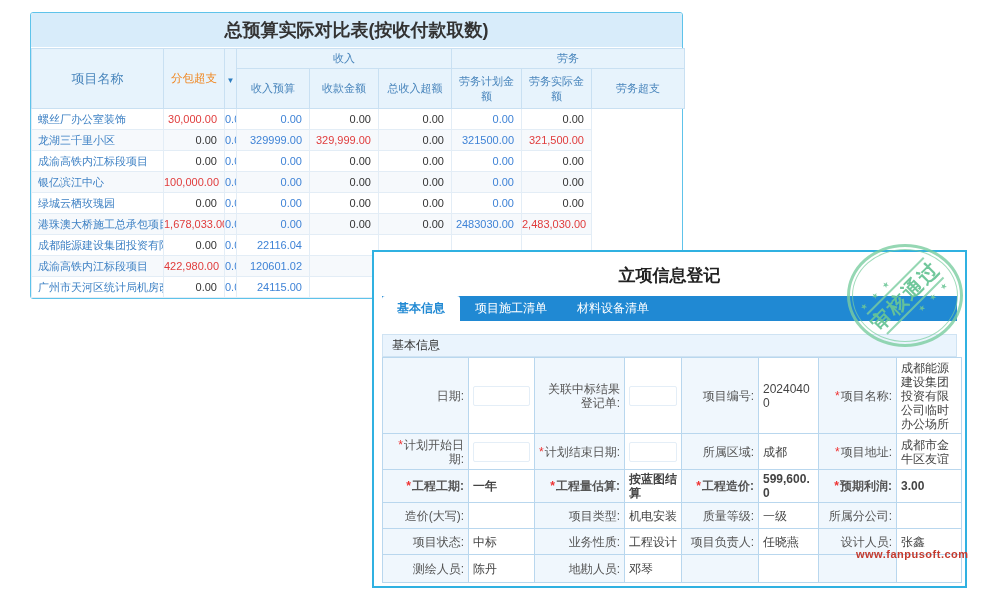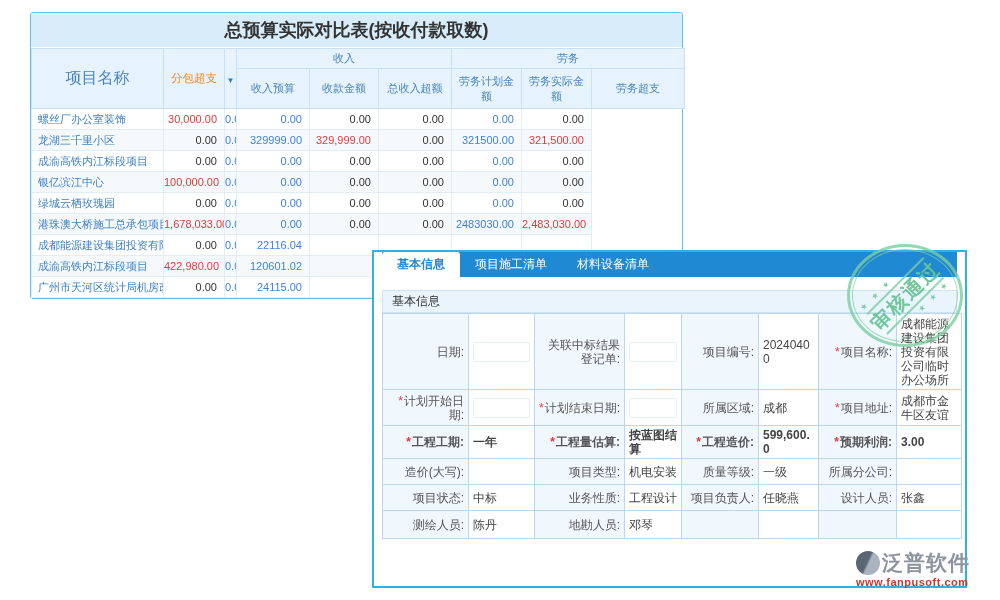--- a/index.html
+++ b/index.html
@@ -19,21 +19,21 @@
     font-size:18px; font-weight:bold; color:#333; border-bottom:1px solid #fff;
     border-radius:2px 2px 0 0;
   }
   table.budget { border-collapse:collapse; width:100%; table-layout:fixed; }
   .budget th {
     background:#e7f3fc; color:#4a86bc; font-weight:normal; font-size:11px;
     border:1px solid #c9e0f2; padding:1px 2px;
   }
   .budget tr.grp th { height:20px; }
   .budget tr.sub th { height:40px; }
-  .budget th.col-proj { font-size:16px; }
+  .budget th.col-proj { font-size:13px; }
   .budget th.col-sub { color:#f0851d; font-size:11.5px; }
   .budget th.col-arrow { padding:0; }
   .sort-arrow { color:#2d7dc0; font-size:8px; }
   .budget td {
     font-size:11px; border:1px solid #e3edf6; height:21px;
     padding:0 7px 0 0; text-align:right; white-space:nowrap; overflow:hidden;
   }
   .budget td.name {
     text-align:left; padding:0 0 0 6px; color:#3e81c4; font-size:11px;
   }
@@ -213,20 +213,21 @@
           <td class="c-d"></td>
           <td class="c-d"></td>
           <td class="c-b"></td>
           <td class="c-d"></td>
         </tr>
       </tbody>
   </table>
 </div>
 
 <div class="form-window">
+  <div class="fw-title">立项信息登记</div>
   <div class="tabbar" id="form-tabbar">
       <div class="tab active">基本信息</div>
       <div class="tab">项目施工清单</div>
       <div class="tab">材料设备清单</div>
     </div>
   <div class="section-bar">基本信息</div>
   <table class="formgrid">
     <colgroup>
       <col style="width:86px">
         <col style="width:66px">
@@ -316,18 +317,14 @@
   <div class="stamp-rot">
     <div class="stamp-stars top">★ ★ ★</div>
     <div class="stamp-line"></div>
     <div class="stamp-text">审核通过</div>
     <div class="stamp-line"></div>
     <div class="stamp-stars bot">★ ★ ★</div>
   </div>
 </div>
 
 <div class="logo">
-  <div class="logo-top">
-    <div class="logo-icon"></div>
-    <div class="logo-name">泛普软件</div>
-  </div>
   <div class="logo-url">www.fanpusoft.com</div>
 </div>
 
 </body></html>

